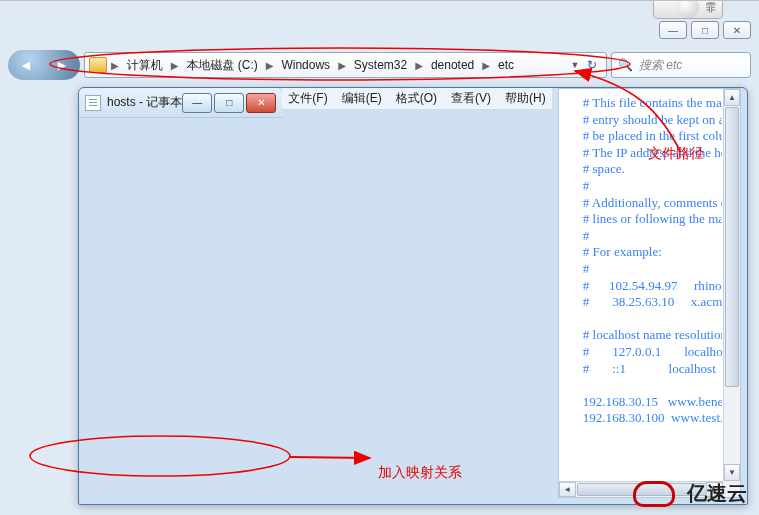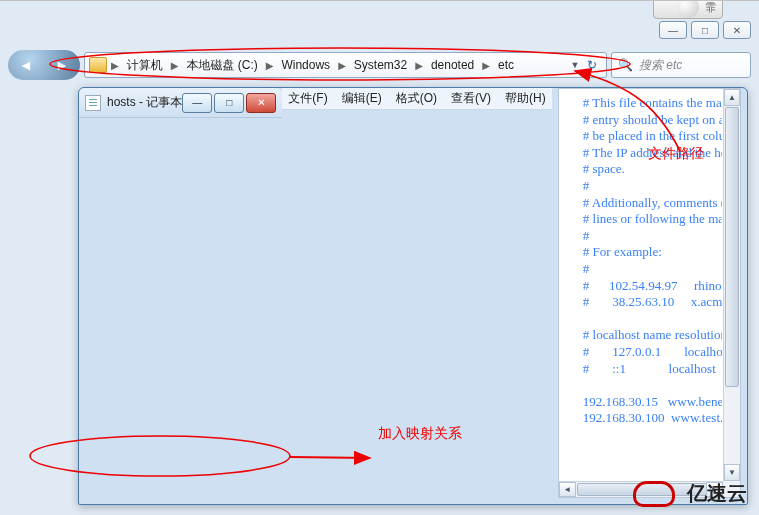--- a/index.html
+++ b/index.html
@@ -277,18 +277,18 @@
 
   <ellipse cx="340" cy="63" rx="290" ry="16" fill="none" stroke="#e00" stroke-width="1.5"></ellipse>
 
   <path d="M 680,150 C 660,110 635,85 575,70" fill="none" stroke="#e00" stroke-width="1.8" marker-end="url(#ah)"></path>
 
   <ellipse cx="160" cy="455" rx="130" ry="20" fill="none" stroke="#e00" stroke-width="1.5"></ellipse>
 
   <path d="M 290,456 L 370,457" fill="none" stroke="#e00" stroke-width="1.8" marker-end="url(#ah)"></path>
 </svg>
 <div class="anno-label" style="top:144px; left:648px;">文件路径</div>
-<div class="anno-label" style="top:424px; left:378px;">加入映射关系</div>
+<div class="anno-label" style="top:463px; left:378px;">加入映射关系</div>
 
 <div class="logo">
   <div class="cloud"></div>
   <span>亿速云</span>
 </div>
 
 </body></html>

